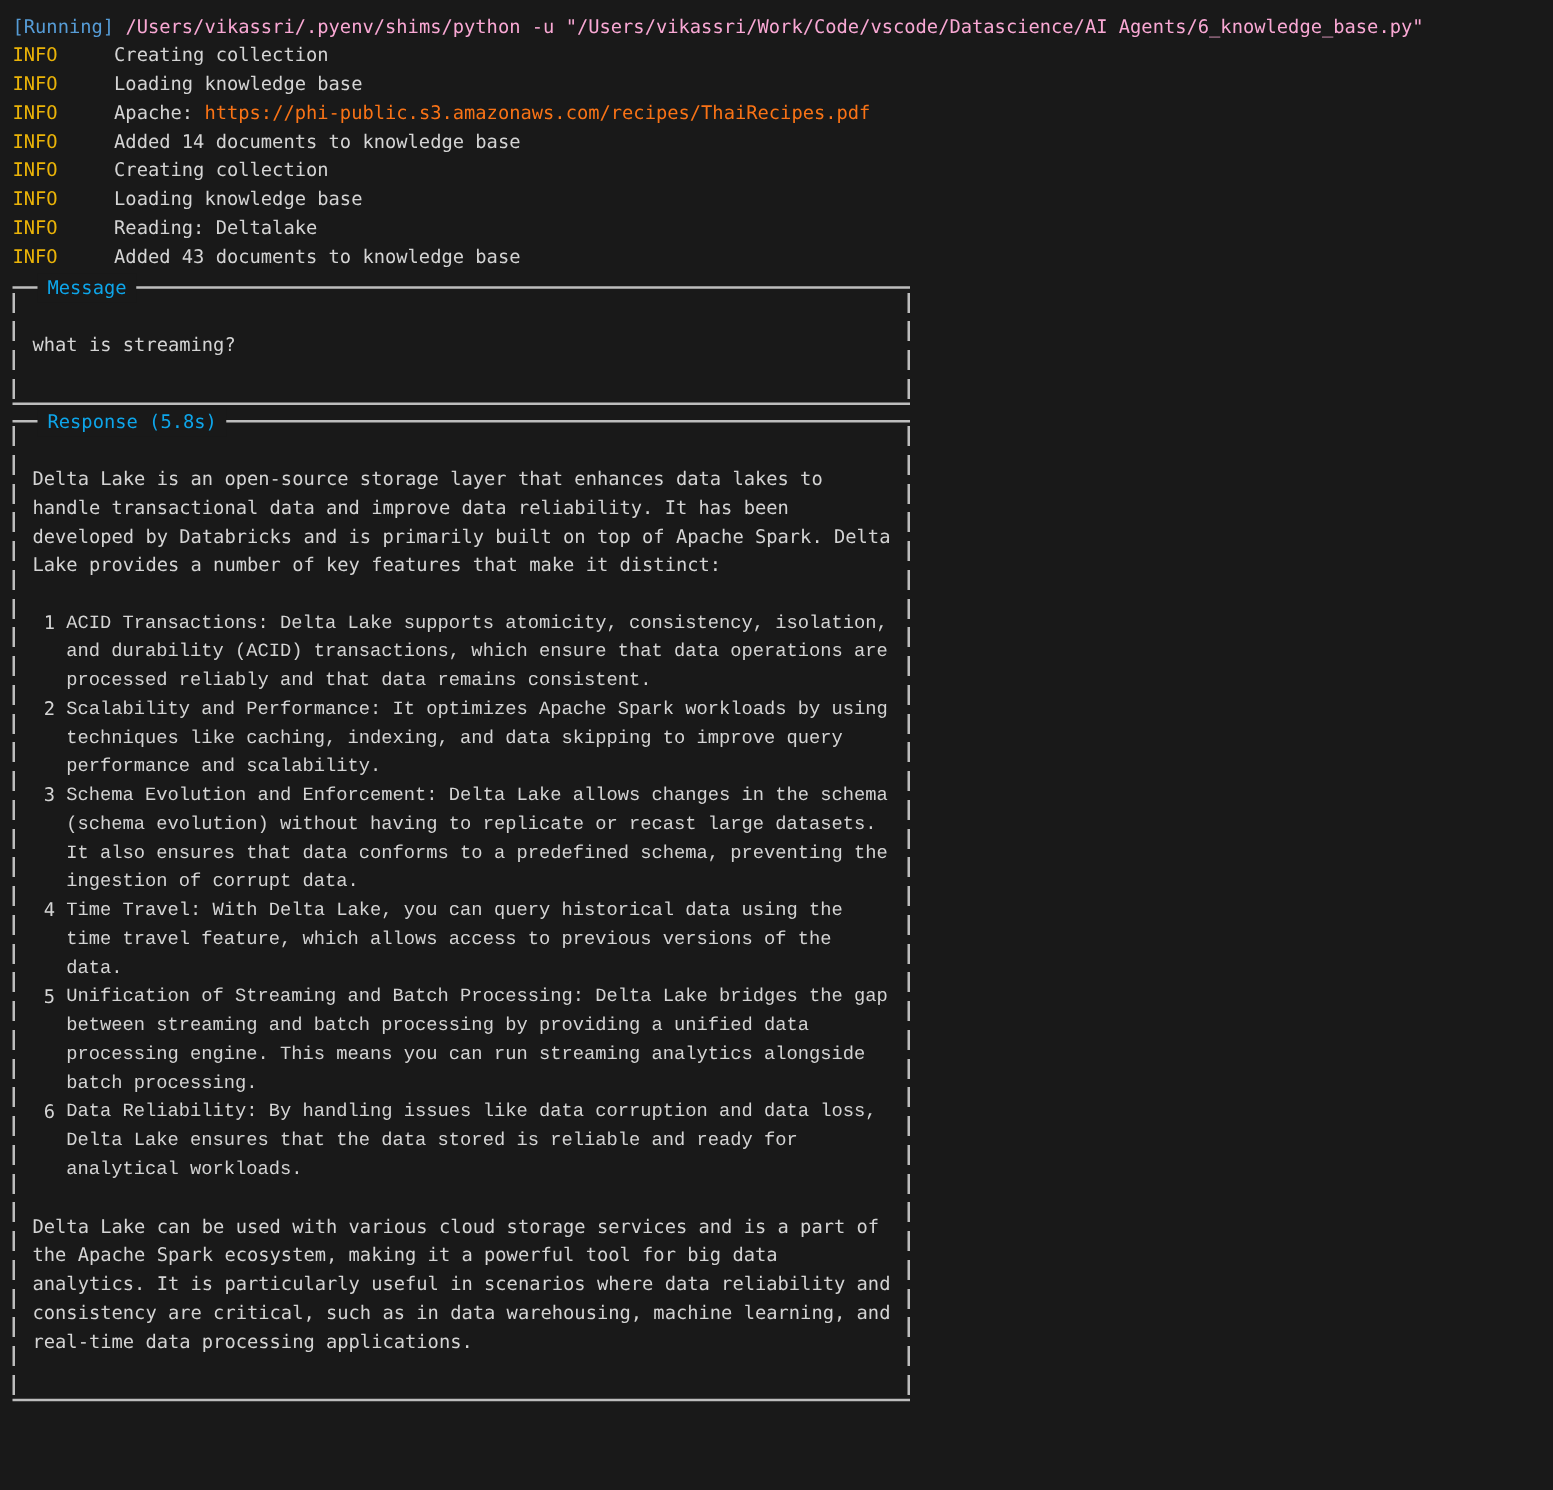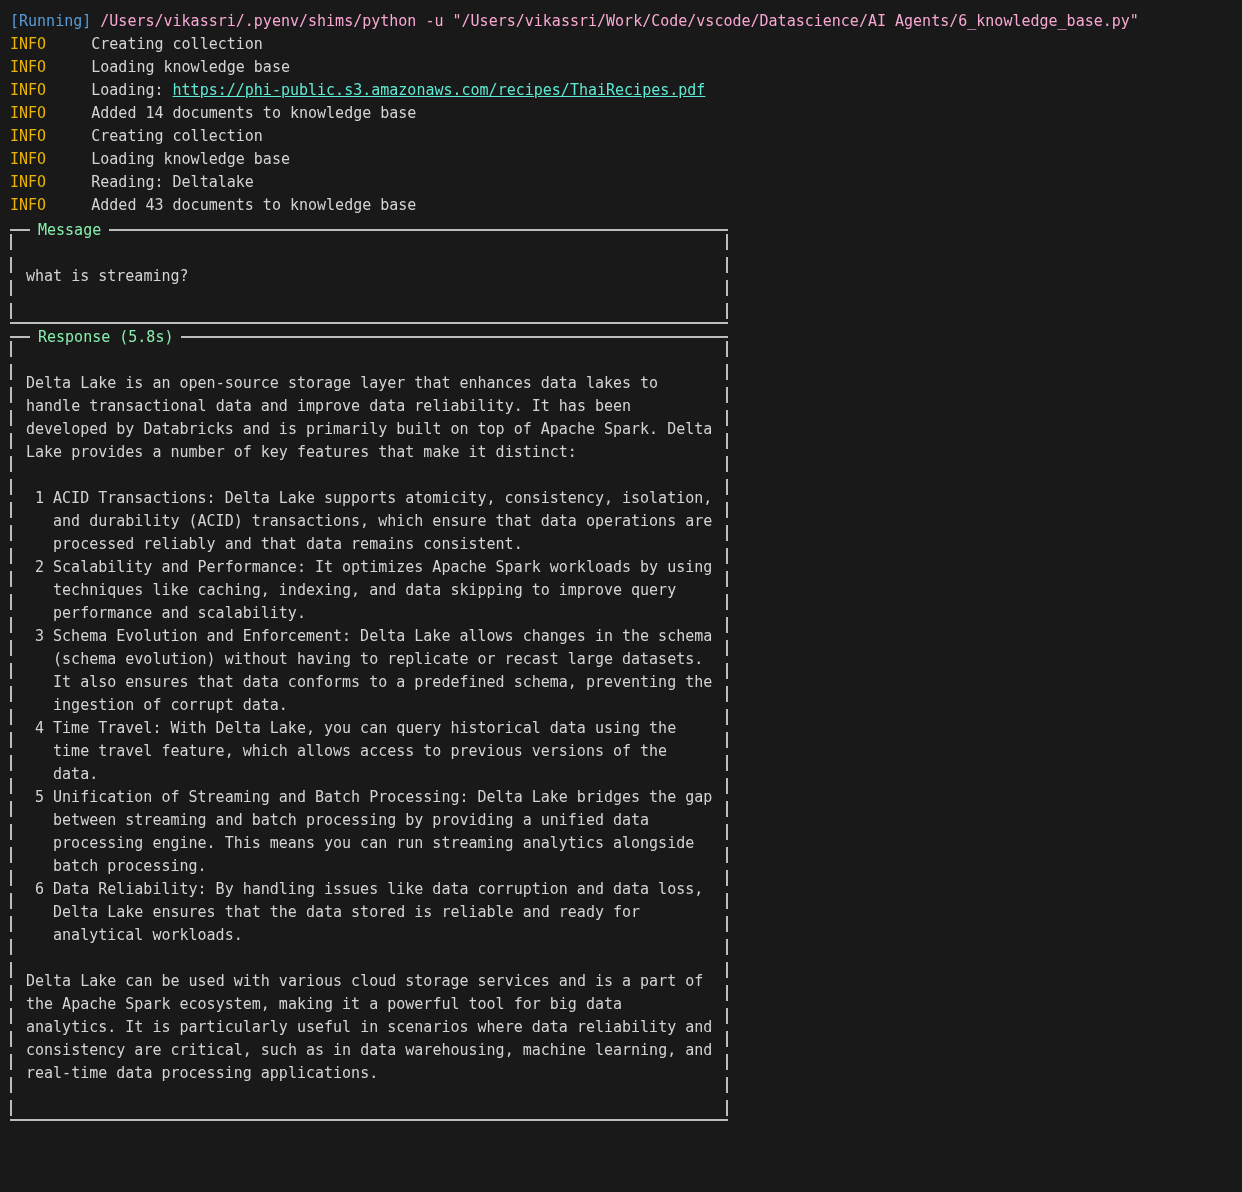--- a/index.html
+++ b/index.html
@@ -21,22 +21,21 @@
   .line { white-space: pre; }
   .running { color: #569cd6; text-align: center; }
   .command { color: #f9a8d4; }
   .level {
     display: inline-block;
     width: 9ch;
     color: #eab308;
   }
   .msg { white-space: pre; }
   .log-link {
-    color: #5eead4;
-    text-decoration: underline;
+    color: #f97316;
     cursor: pointer;
   }
 
   
   .panel {
     position: relative;
     width: fit-content;
     margin-top: 12px;
     margin-bottom: 12px;
     border-top: 2px solid #bdbdbd;
@@ -58,21 +57,21 @@
     );
   }
   .panel::before { left: 0; }
   .panel::after { right: 0; }
   .panel-title {
     position: absolute;
     top: -12px;
     left: 20px;
     background: #191919;
     padding: 0 8px;
-    color: #86efac;
+    color: #0ea5e9;
     white-space: pre;
     z-index: 2;
   }
   .panel-body {
     padding: 34px 16px;
   }
   .block { width: 76ch; }
   .panel-body .block + .block { margin-top: 23px; }
   .para { white-space: normal; overflow-wrap: normal; }
 
@@ -81,32 +80,33 @@
     flex: 0 0 2ch;
     width: 2ch;
     text-align: right;
     white-space: pre;
   }
   .item-text {
     width: 73ch;
     margin-left: 1ch;
     white-space: normal;
     overflow-wrap: normal;
+    font-family: Liberation Mono, monospace;
   }
 </style>
 </head>
 <body>
 
 <div class="terminal">
 
   <div class="line"><span class="running">[Running]</span><span> </span><span class="command">/Users/vikassri/.pyenv/shims/python -u "/Users/vikassri/Work/Code/vscode/Datascience/AI Agents/6_knowledge_base.py"</span></div>
 
   <div class="line"><span class="level">INFO</span><span class="msg">Creating collection</span></div>
   <div class="line"><span class="level">INFO</span><span class="msg">Loading knowledge base</span></div>
-  <div class="line"><span class="level">INFO</span><span class="msg">Loading: </span><a class="log-link">https://phi-public.s3.amazonaws.com/recipes/ThaiRecipes.pdf</a></div>
+  <div class="line"><span class="level">INFO</span><span class="msg">Apache: </span><a class="log-link">https://phi-public.s3.amazonaws.com/recipes/ThaiRecipes.pdf</a></div>
   <div class="line"><span class="level">INFO</span><span class="msg">Added 14 documents to knowledge base</span></div>
   <div class="line"><span class="level">INFO</span><span class="msg">Creating collection</span></div>
   <div class="line"><span class="level">INFO</span><span class="msg">Loading knowledge base</span></div>
   <div class="line"><span class="level">INFO</span><span class="msg">Reading: Deltalake</span></div>
   <div class="line"><span class="level">INFO</span><span class="msg">Added 43 documents to knowledge base</span></div>
 
   <div class="panel">
     <div class="panel-title">Message</div>
     <div class="panel-body">
       <div class="block para">what is streaming?</div>

